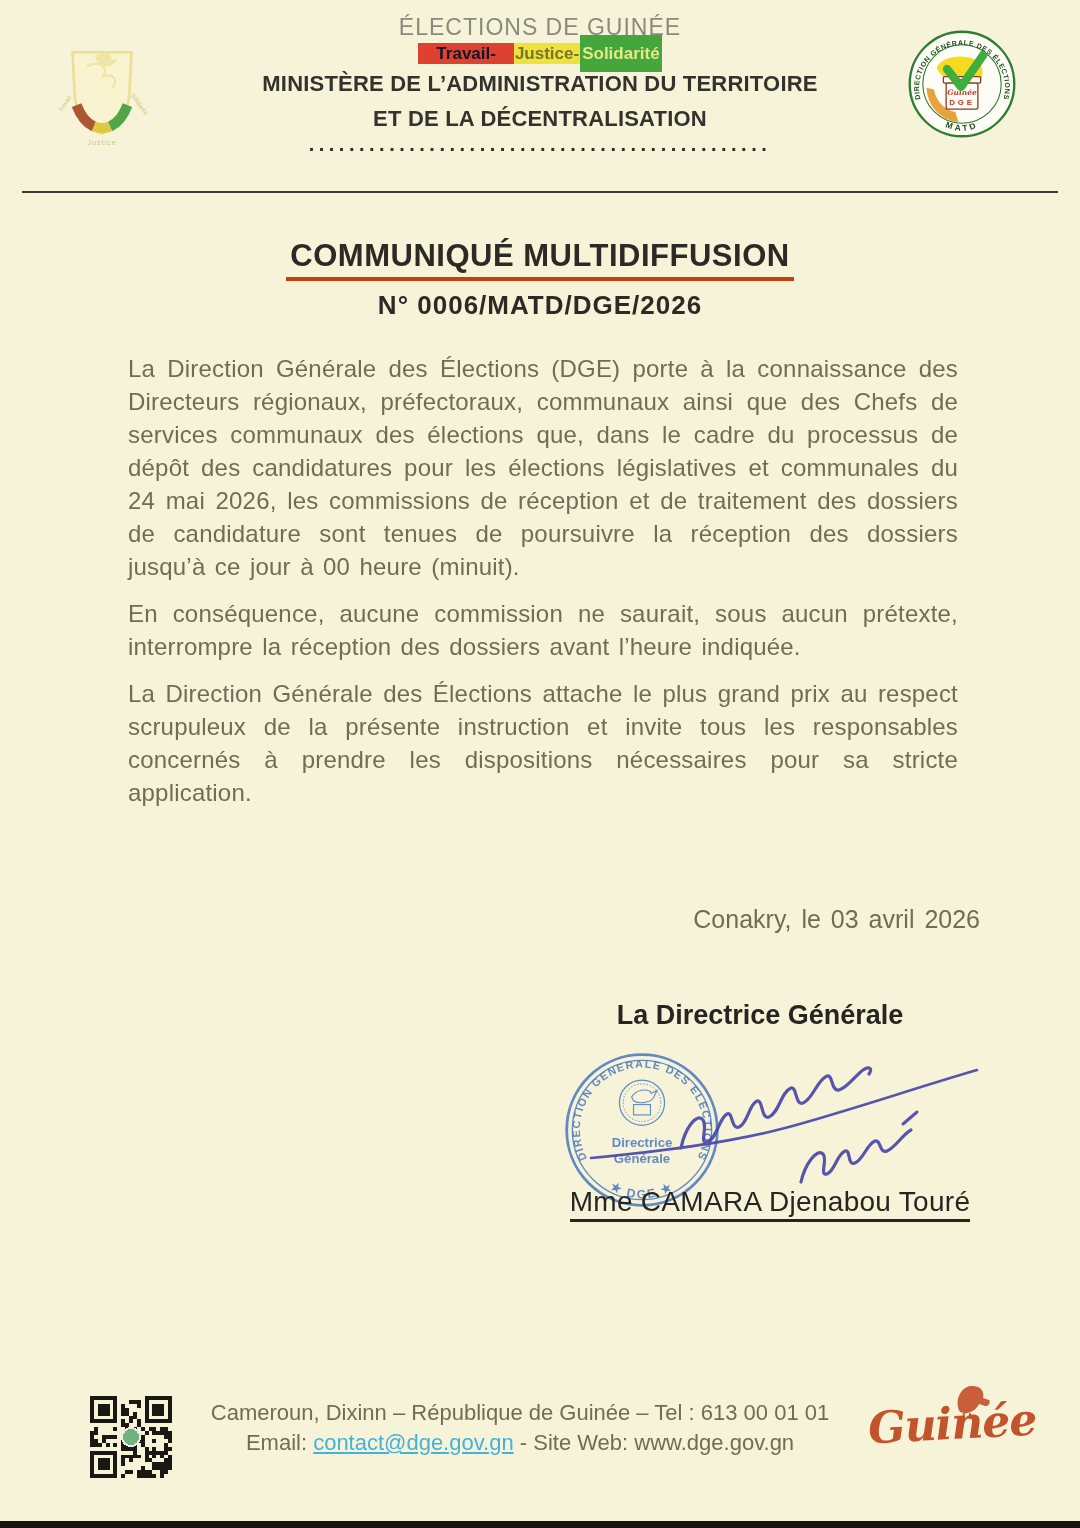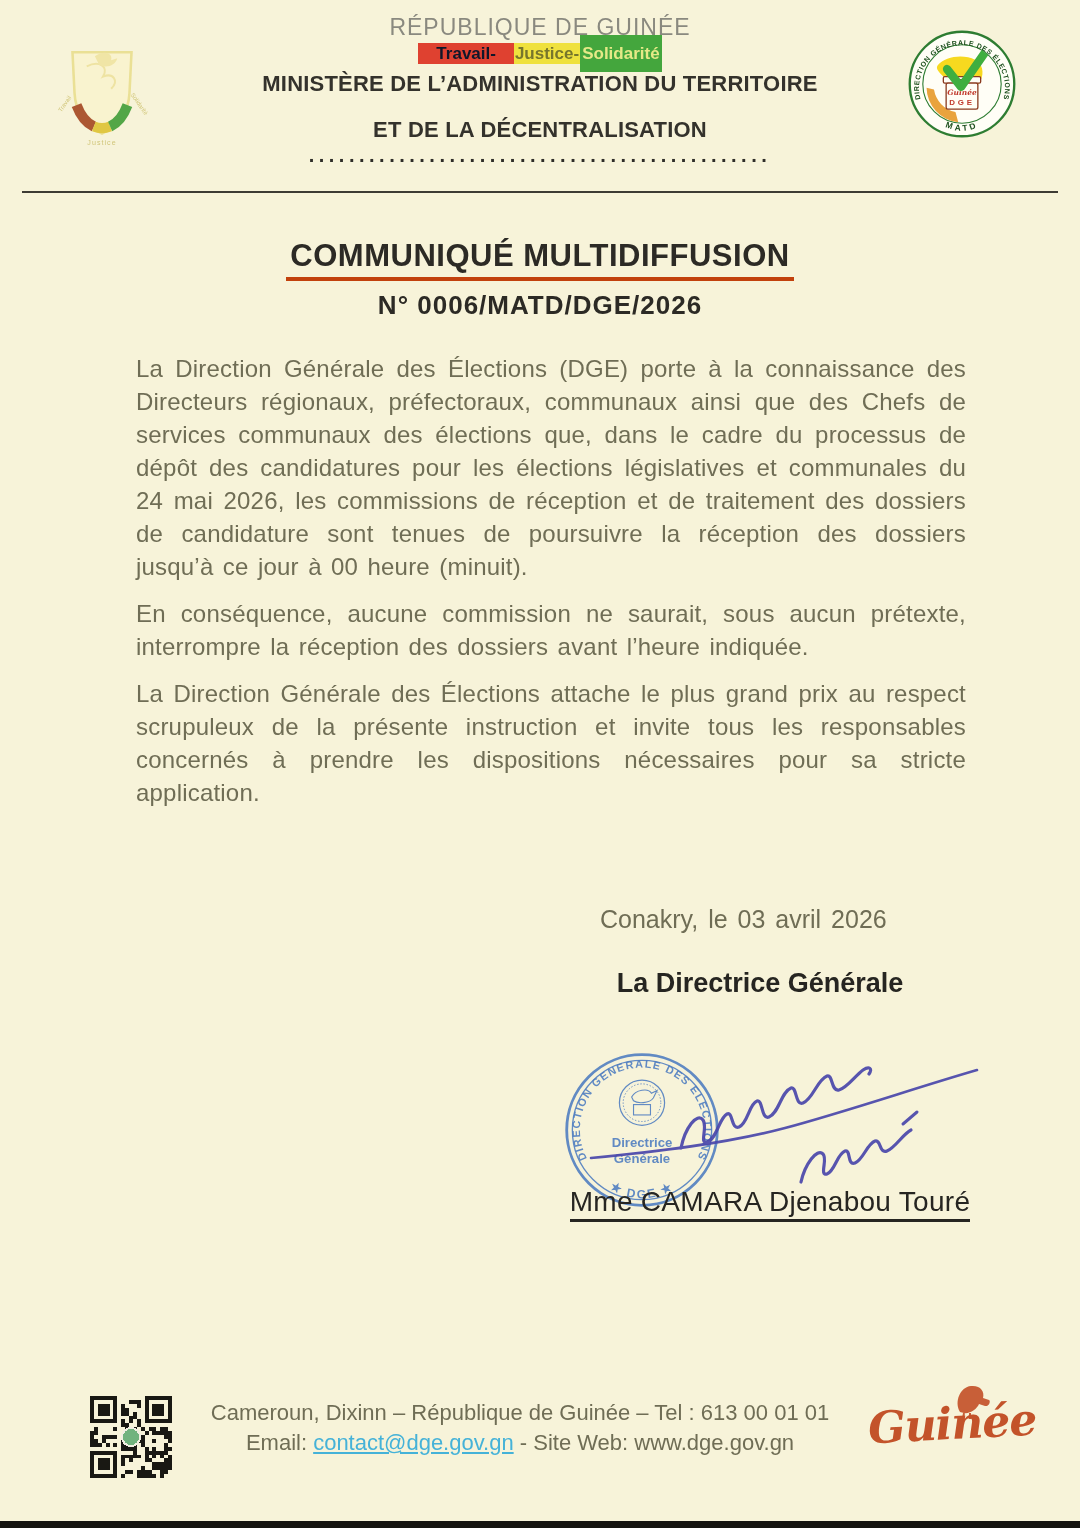--- a/index.html
+++ b/index.html
@@ -6,42 +6,42 @@
   .page{position:relative;margin:0 auto;width:1080px;height:1528px;background:#f7f3d9;
         font-family:"Liberation Sans",sans-serif;overflow:hidden;}
 
   
   .head-center{position:absolute;top:14px;left:0;right:0;text-align:center;}
   .republic{font-size:23px;color:#8a897f;letter-spacing:1px;}
   .motto{margin-top:2px;font-size:17px;font-weight:bold;line-height:22px;}
   .motto .m1{background:#df4130;color:#0f172a;padding:1px 18px;}
   .motto .m2{background:#efe13e;color:#77762c;padding:1px 1px;}
   .motto .m3{background:#44a63d;color:#e6e987;padding:9px 2px;}
-  .ministry{font-size:22px;font-weight:bold;color:#34322c;margin-top:20px;letter-spacing:.2px;}
+  .ministry{font-size:22px;font-weight:bold;color:#34322c;margin-top:9px;letter-spacing:.2px;}
   .ministry.first{margin-top:6px;}
   .dots{font-size:20px;font-weight:bold;color:#2f2d28;letter-spacing:4.5px;margin-top:4px;line-height:16px;}
   .direction{font-size:28px;font-weight:bold;color:#34322c;margin-top:9px;letter-spacing:.3px;}
   .coa{position:absolute;left:46px;top:42px;}
   .dge-logo{position:absolute;left:906px;top:28px;}
   .divider{position:absolute;left:22px;right:22px;top:191px;height:2px;background:#3d3b33;}
 
   
   .title-wrap{position:absolute;top:238px;left:0;right:0;text-align:center;}
   .title-main{display:inline-block;font-size:31px;font-weight:bold;color:#2c2a25;letter-spacing:.5px;
               border-bottom:4px solid #c2410c;padding:0 4px 3px;}
   .title-num{margin-top:9px;font-size:26px;font-weight:bold;color:#2c2a25;letter-spacing:1px;}
 
   
-  .body-text{position:absolute;left:136px;width:830px;top:352px;font-size:24px;line-height:33px;
+  .body-text{position:absolute;left:128px;width:830px;top:352px;font-size:24px;line-height:33px;
              color:#6f6d55;text-align:justify;word-spacing:2.5px;letter-spacing:.2px;}
   .body-text p{margin:0 0 14px 0;}
 
-  .dateline{position:absolute;top:905px;left:600px;width:380px;text-align:left;
+  .dateline{position:absolute;top:905px;left:600px;width:380px;text-align:right;
             font-size:25px;color:#6f6d55;word-spacing:3px;}
-  .sig-role{position:absolute;top:968px;left:560px;width:400px;text-align:center;
+  .sig-role{position:absolute;top:1000px;left:560px;width:400px;text-align:center;
             font-size:27px;font-weight:bold;color:#262521;}
   .stamp{position:absolute;left:562px;top:1050px;}
   .signature{position:absolute;left:585px;top:1040px;}
   .sig-name{position:absolute;top:1186px;left:540px;width:460px;text-align:center;}
   .sig-name span{font-size:28px;font-weight:normal;color:#262521;border-bottom:3px solid #262521;
                  padding-bottom:2px;letter-spacing:.3px;}
 
   
   .qr{position:absolute;left:90px;top:1396px;}
   .footer-text{position:absolute;left:180px;width:680px;top:1398px;text-align:center;
@@ -72,21 +72,21 @@
       <path d="M30,62 Q36,78 47,83" stroke="#a8502c" stroke-width="10" fill="none"></path>
       <path d="M47,83 Q55,86 63,83" stroke="#dfc53a" stroke-width="10" fill="none"></path>
       <path d="M63,83 Q74,78 80,62" stroke="#4ba23f" stroke-width="10" fill="none"></path>
       <text x="20" y="62" font-size="6" fill="#cfc374" transform="rotate(-55 20 62)" text-anchor="middle">Travail</text>
       <text x="55" y="101" font-size="7" fill="#cfc374" text-anchor="middle" letter-spacing="1">Justice</text>
       <text x="90" y="62" font-size="6" fill="#cfc374" transform="rotate(55 90 62)" text-anchor="middle">Solidarité</text>
     </g>
   </svg>
 
   <div class="head-center">
-    <div class="republic">RÉPUBLIQUE DE GUINÉE</div>
+    <div class="republic">ÉLECTIONS DE GUINÉE</div>
     <div class="motto"><span class="m1">Travail-</span><span class="m2">Justice-</span><span class="m3">Solidarité</span></div>
     <div class="ministry first">MINISTÈRE DE L’ADMINISTRATION DU TERRITOIRE</div>
     <div class="ministry">ET DE LA DÉCENTRALISATION</div>
     <div class="dots">..............................................</div>
   </div>
 
   <svg class="dge-logo" width="112" height="112" viewBox="0 0 120 120">
     <defs>
       <path id="dgeTop" d="M 15.5,76 A 46,46 0 1 1 104.5,76"></path>
       <path id="dgeBot" d="M 30,97 A 41,41 0 0 0 90,97"></path>

